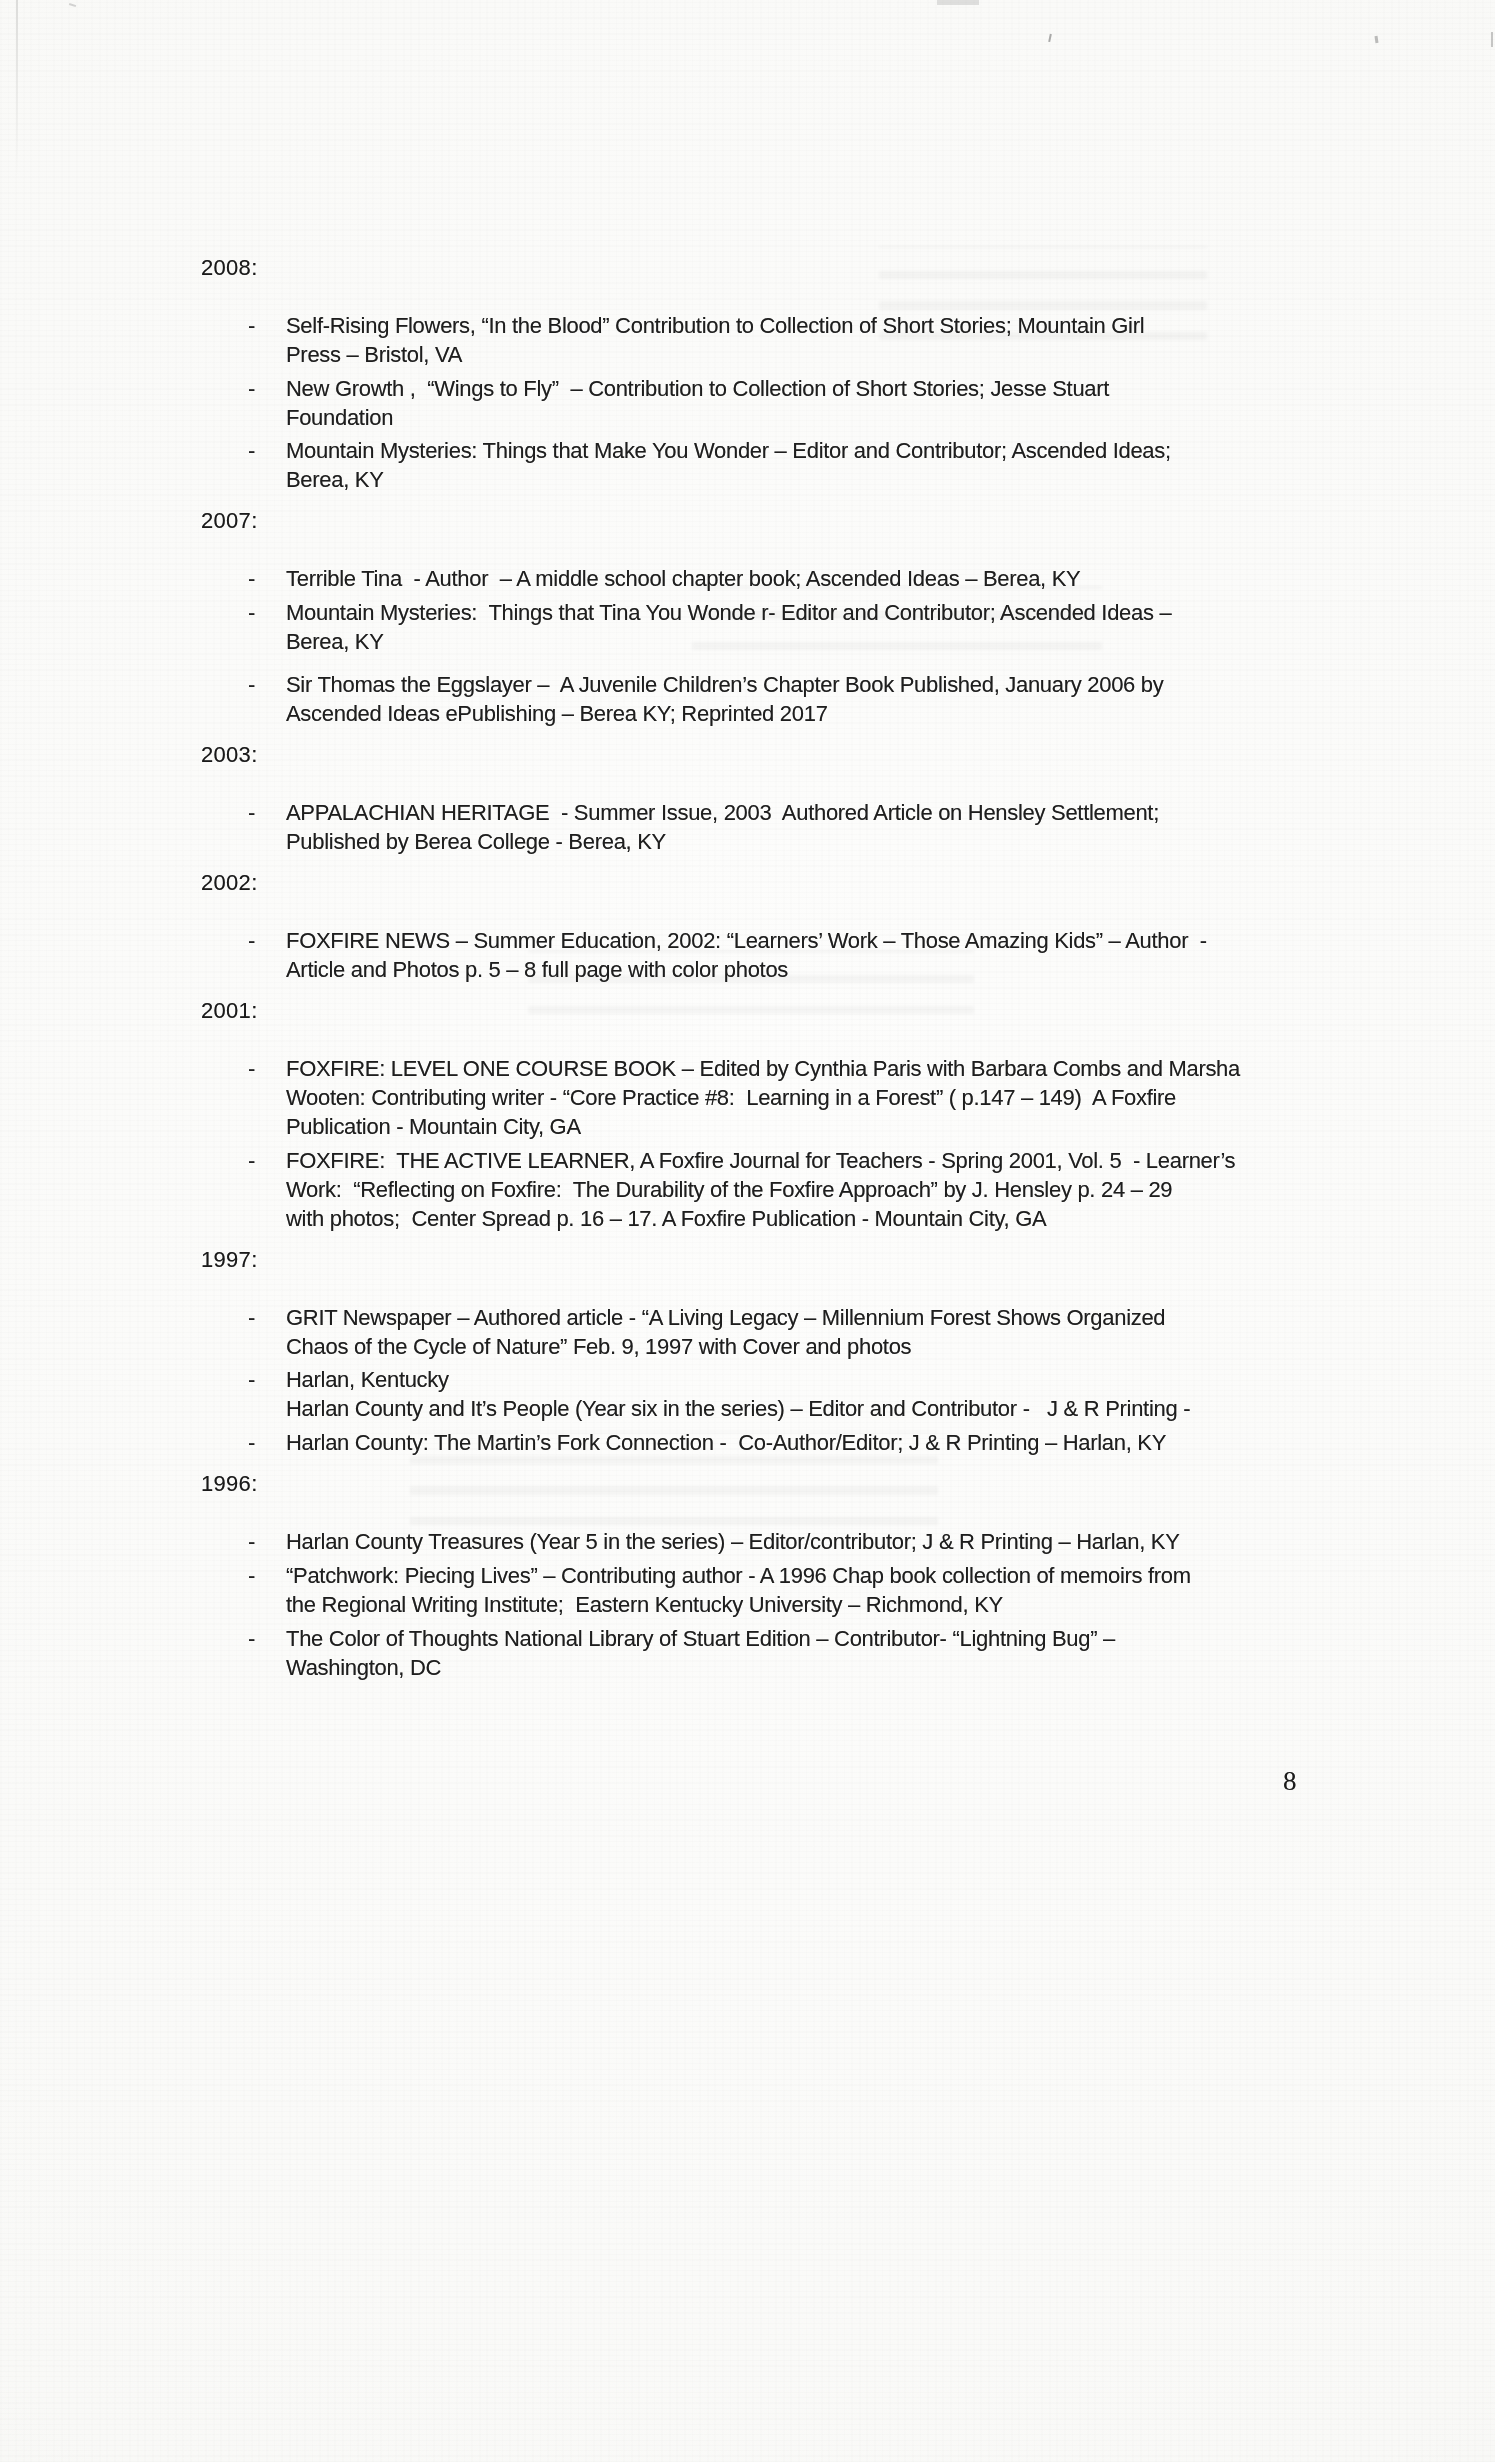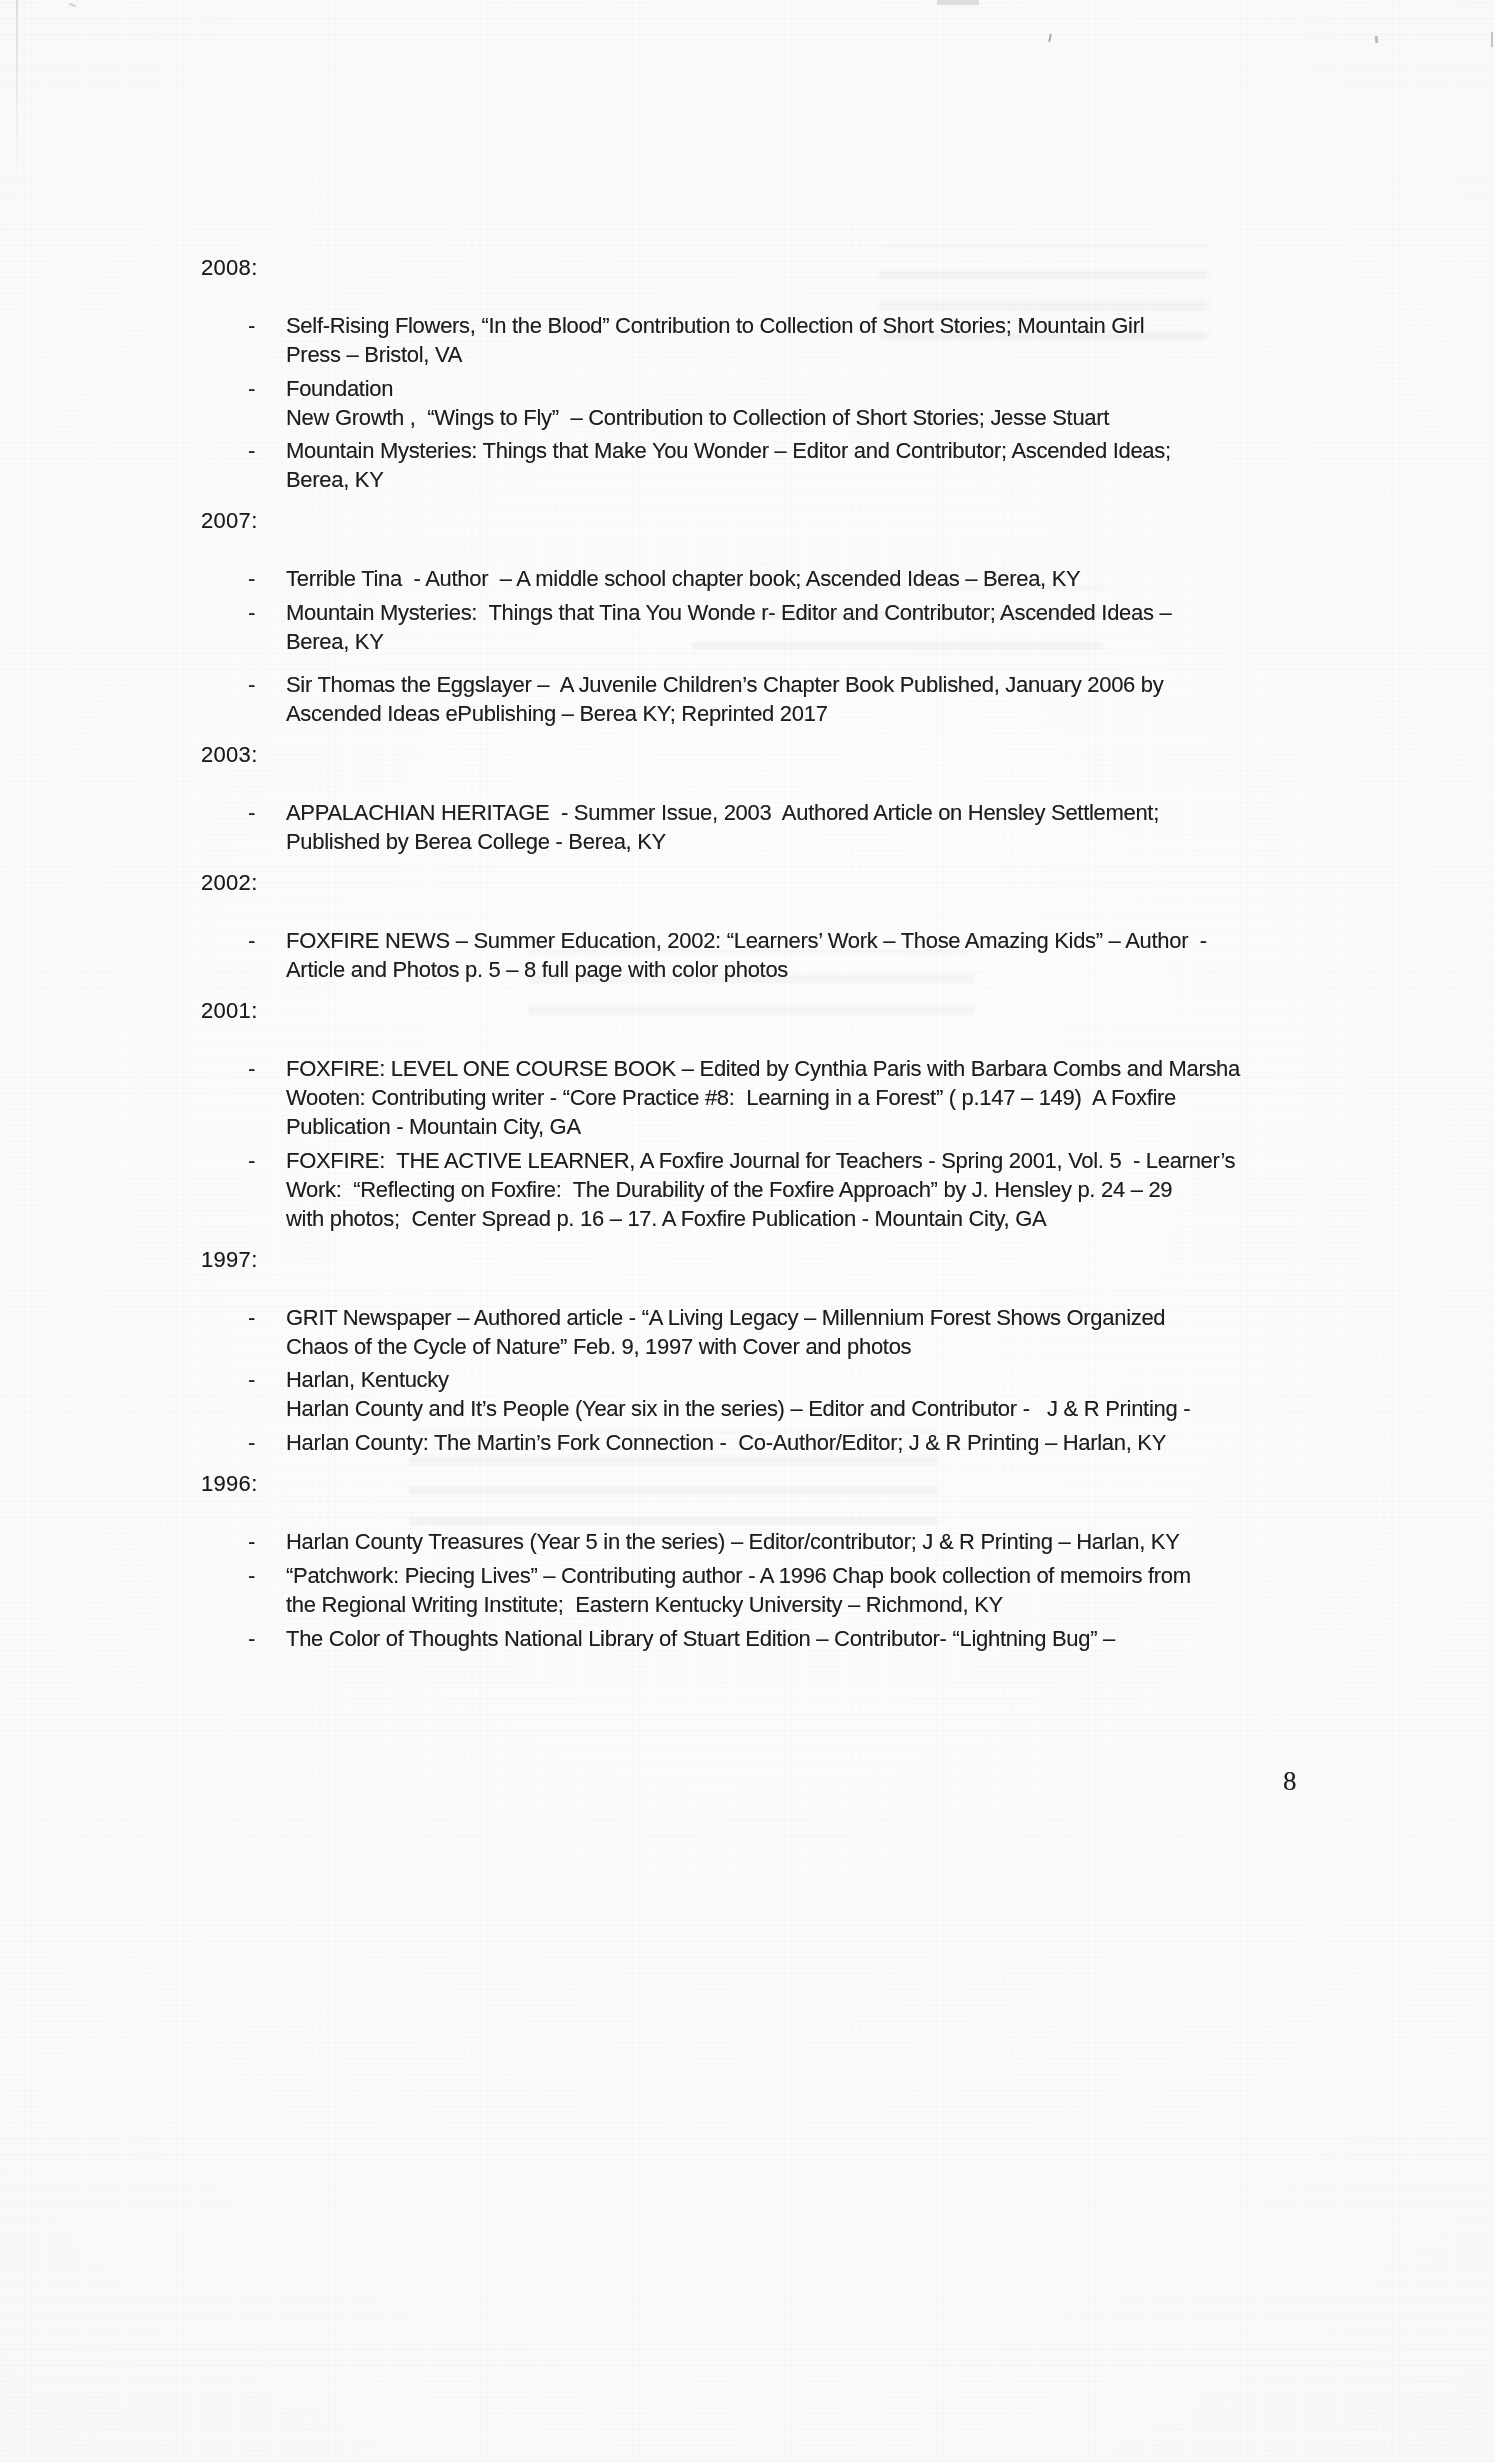--- a/index.html
+++ b/index.html
@@ -83,22 +83,22 @@
         <div class="item">
           <span class="dash">-</span>
           <div class="text">
             <span class="line"><span class="seg it">Self-Rising Flowers</span><span class="seg">, “In the Blood” Contribution to Collection of Short Stories; Mountain Girl</span></span>
             <span class="line"><span class="seg">Press – Bristol, VA</span></span>
           </div>
         </div>
         <div class="item">
           <span class="dash">-</span>
           <div class="text">
+            <span class="line"><span class="seg it">New Growth</span><span class="seg"> ,  “Wings to Fly”  – Contribution to Collection of Short Stories; Jesse Stuart</span></span>
             <span class="line"><span class="seg">Foundation</span></span>
-            <span class="line"><span class="seg it">New Growth</span><span class="seg"> ,  “Wings to Fly”  – Contribution to Collection of Short Stories; Jesse Stuart</span></span>
           </div>
         </div>
         <div class="item">
           <span class="dash">-</span>
           <div class="text">
             <span class="line"><span class="seg it">Mountain Mysteries</span><span class="seg">: Things that Make You Wonder – Editor and Contributor; Ascended Ideas;</span></span>
             <span class="line"><span class="seg">Berea, KY</span></span>
           </div>
         </div>
       </div>
@@ -215,20 +215,21 @@
           <span class="dash">-</span>
           <div class="text">
             <span class="line"><span class="seg">“Patchwork: Piecing Lives” – Contributing author - A 1996 Chap book collection of memoirs from</span></span>
             <span class="line"><span class="seg">the Regional Writing Institute;  Eastern Kentucky University – Richmond, KY</span></span>
           </div>
         </div>
         <div class="item">
           <span class="dash">-</span>
           <div class="text">
             <span class="line"><span class="seg it">The Color of Thought</span><span class="seg">s National Library of Stuart Edition – Contributor- “Lightning Bug” –</span></span>
+            <span class="line"><span class="seg">Washington, DC</span></span>
           </div>
         </div>
       </div>
     </section>
   </main>
 
 <div class="page-number">8</div>
 
 
 </body></html>

